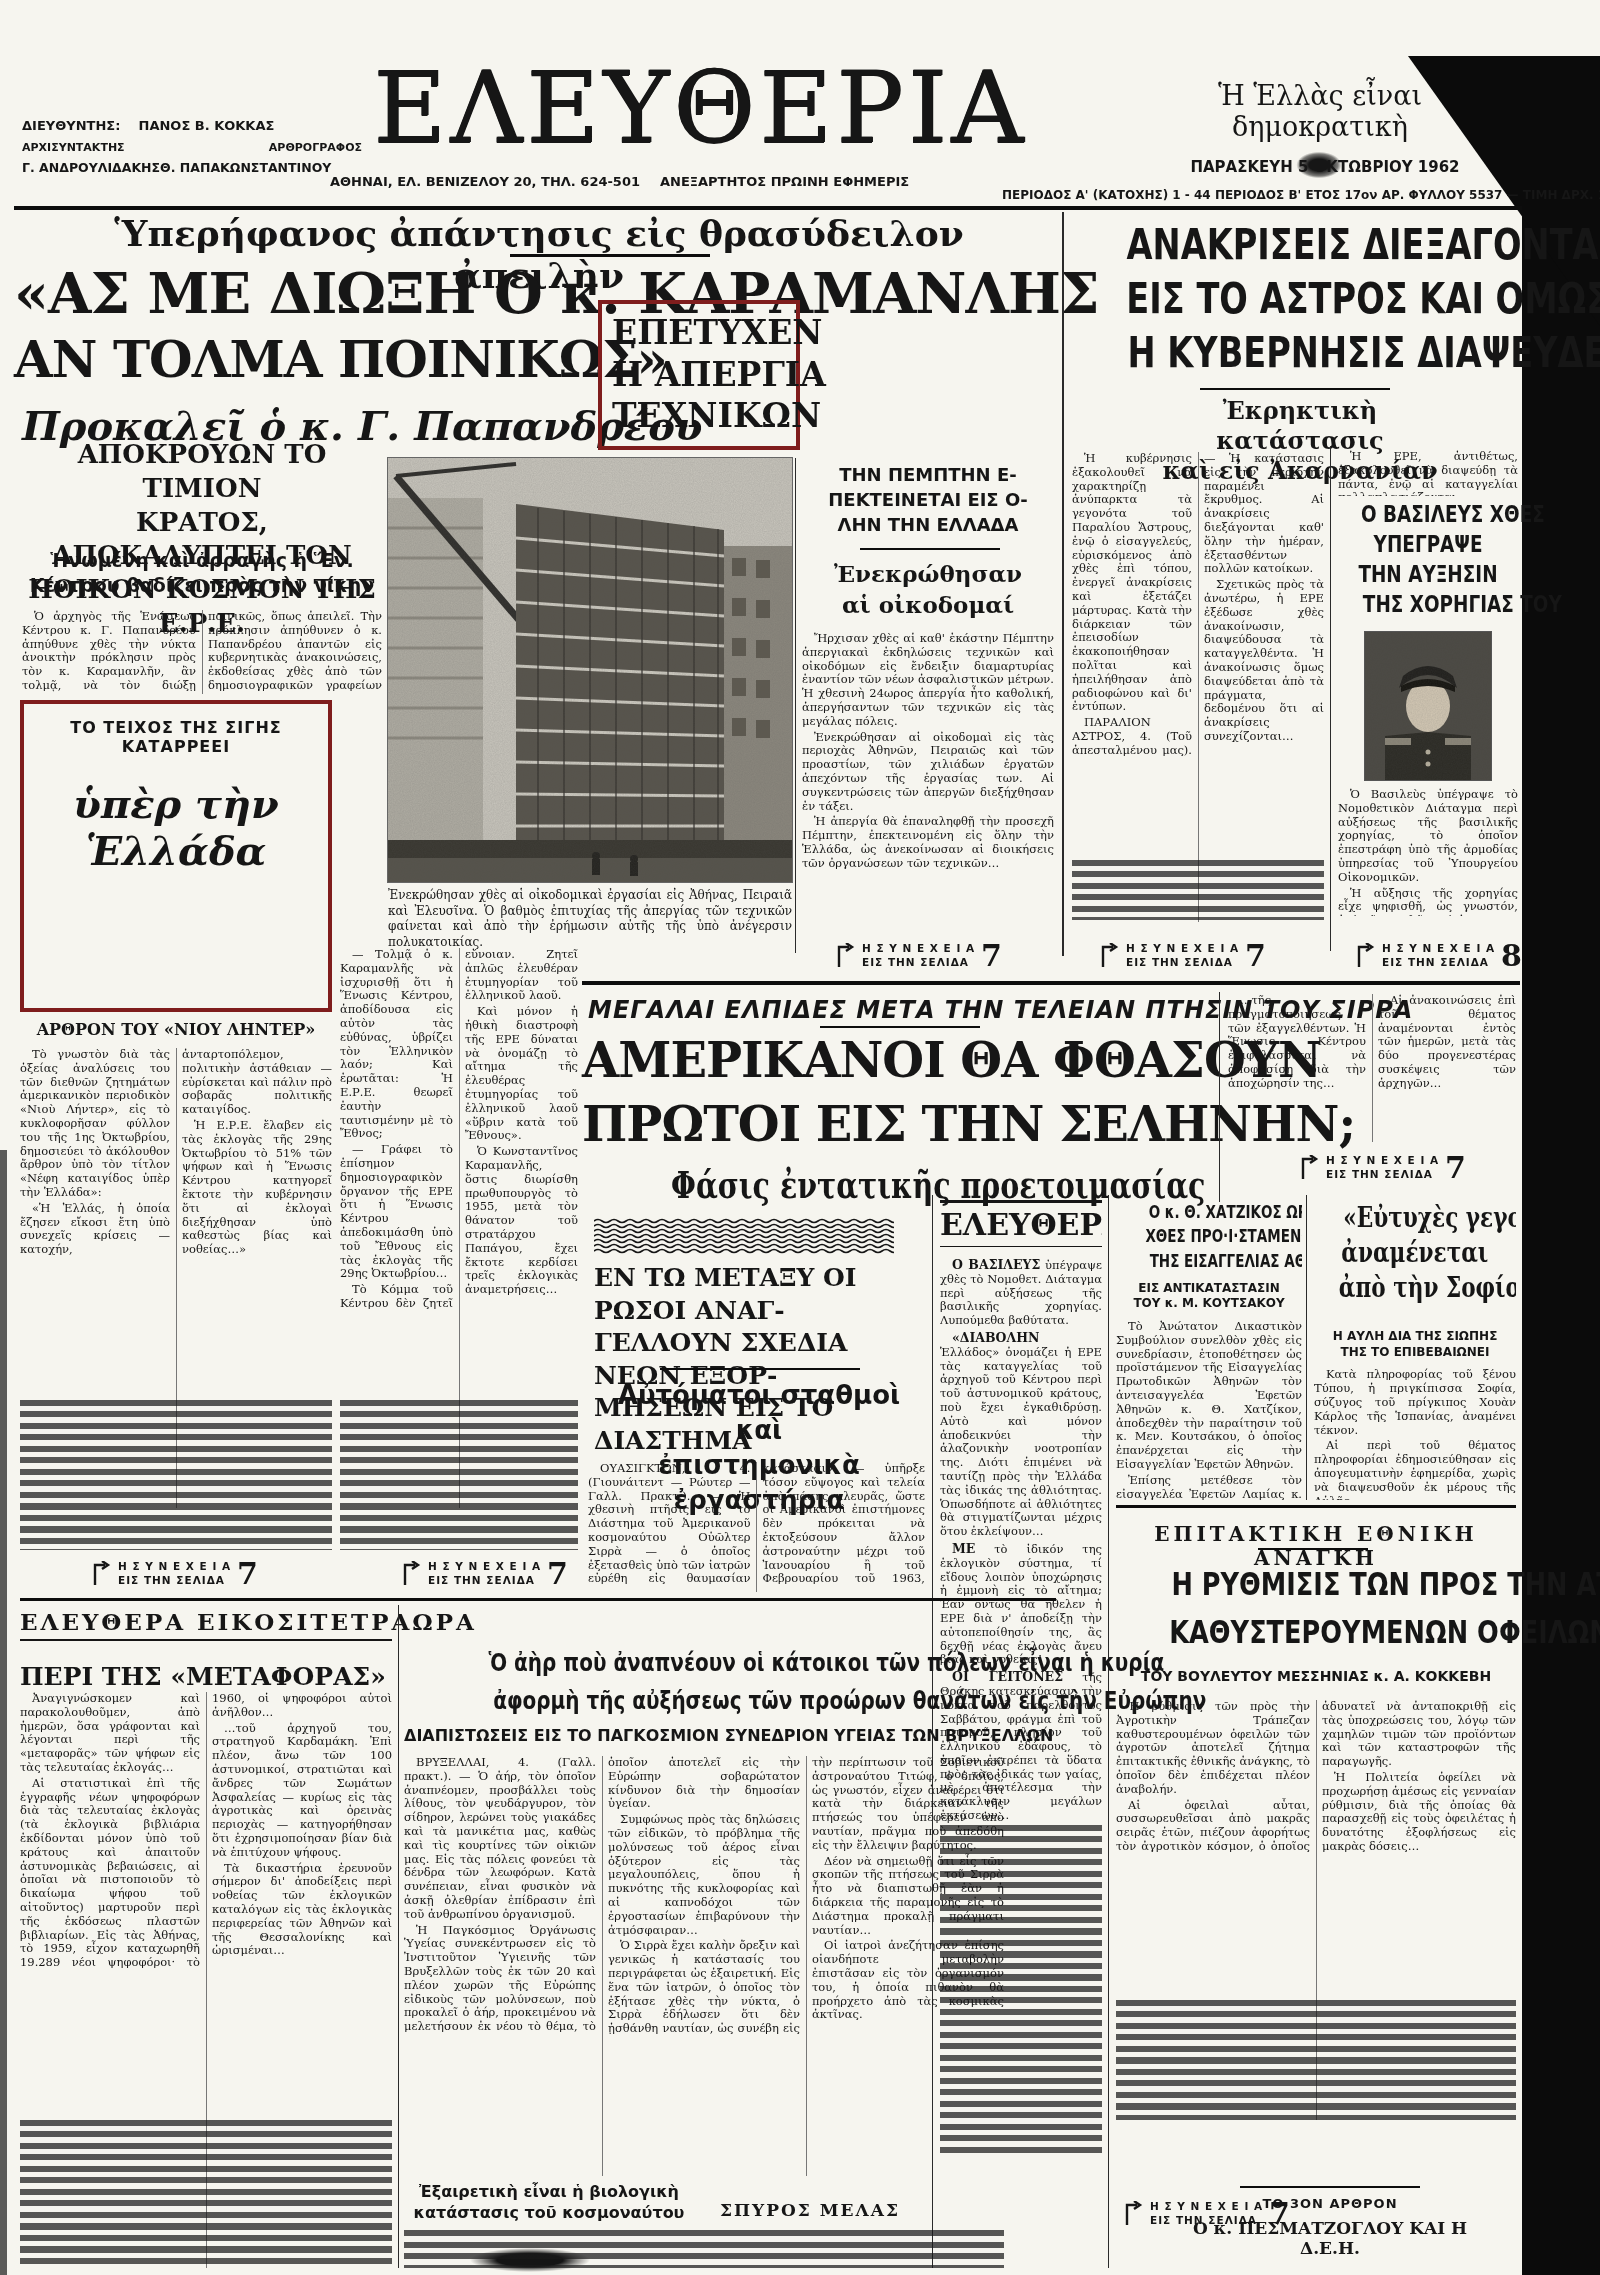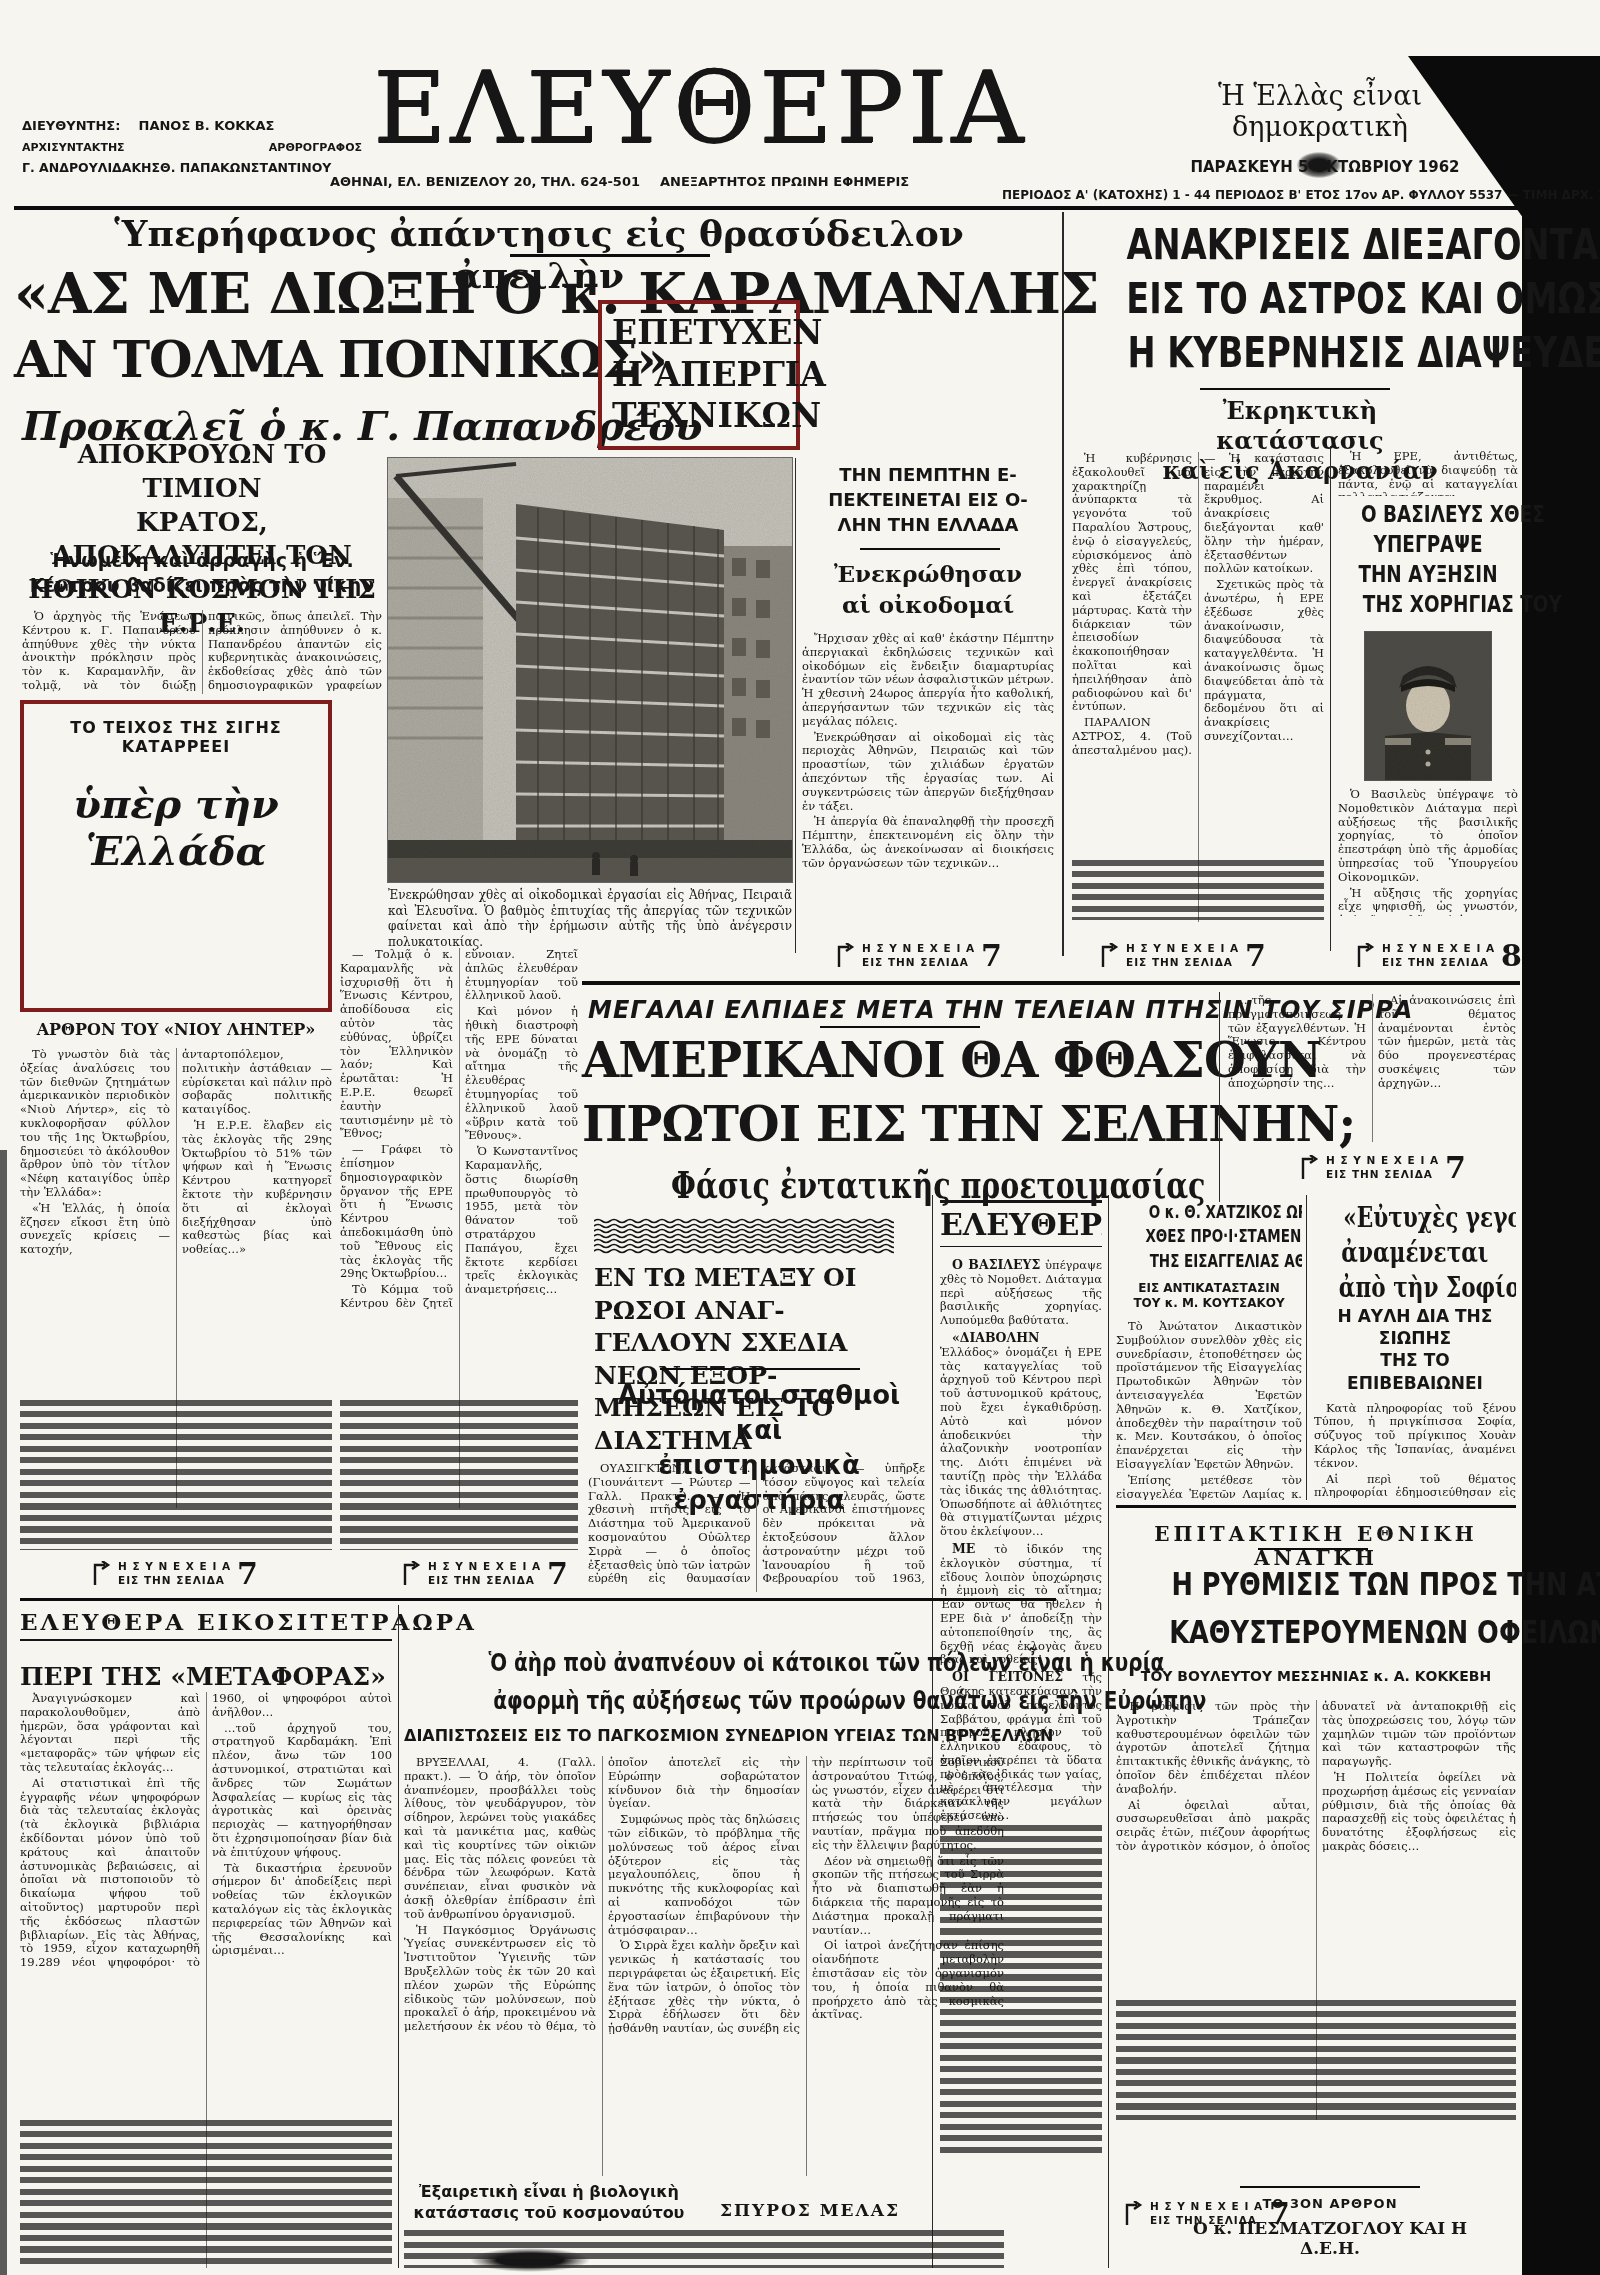--- a/index.html
+++ b/index.html
@@ -319,21 +319,21 @@
       </div>
   </div>
   <div class="abs vrule" style="left:1306px;top:1195px;width:1px;height:305px;"></div>
 
   <div class="abs" style="left:1314px;top:1200px;width:202px;height:300px;overflow:hidden;">
     <div class="c b nw" style="font-size:27px;line-height:1.3;">
       <div><span class="cond">«Εὐτυχὲς γεγονός»</span></div>
       <div><span class="cond">ἀναμένεται</span></div>
       <div><span class="cond">ἀπὸ τὴν Σοφίαν</span></div>
     </div>
-    <div class="c sans b" style="font-size:17px;margin-top:0;line-height:1.3;">
+    <div class="c sans b" style="font-size:12px;margin-top:24px;line-height:1.3;">
       <div>Η ΑΥΛΗ ΔΙΑ ΤΗΣ ΣΙΩΠΗΣ</div>
       <div>ΤΗΣ ΤΟ ΕΠΙΒΕΒΑΙΩΝΕΙ</div>
     </div>
     <div class="bodytxt" style="margin-top:8px;">
         <p>Κατὰ πληροφορίας τοῦ ξένου Τύπου, ἡ πριγκίπισσα Σοφία, σύζυγος τοῦ πρίγκιπος Χουὰν Κάρλος τῆς Ἱσπανίας, ἀναμένει τέκνον.</p>
         <p>Αἱ περὶ τοῦ θέματος πληροφορίαι ἐδημοσιεύθησαν εἰς ἀπογευματινὴν ἐφημερίδα, χωρὶς νὰ διαψευσθοῦν ἐκ μέρους τῆς Αὐλῆς.</p>
         <p>Λεπτομέρειαι ἀναφορικῶς μὲ τὴν ἡμερομηνίαν τοῦ ἀναμενομένου γεγονότος δὲν ἀναφέρονται. Ἀπὸ πλευρᾶς δὲ τῶν Ἀνακτόρων τηρεῖται σιγή.</p>
       </div>
   </div>
 

